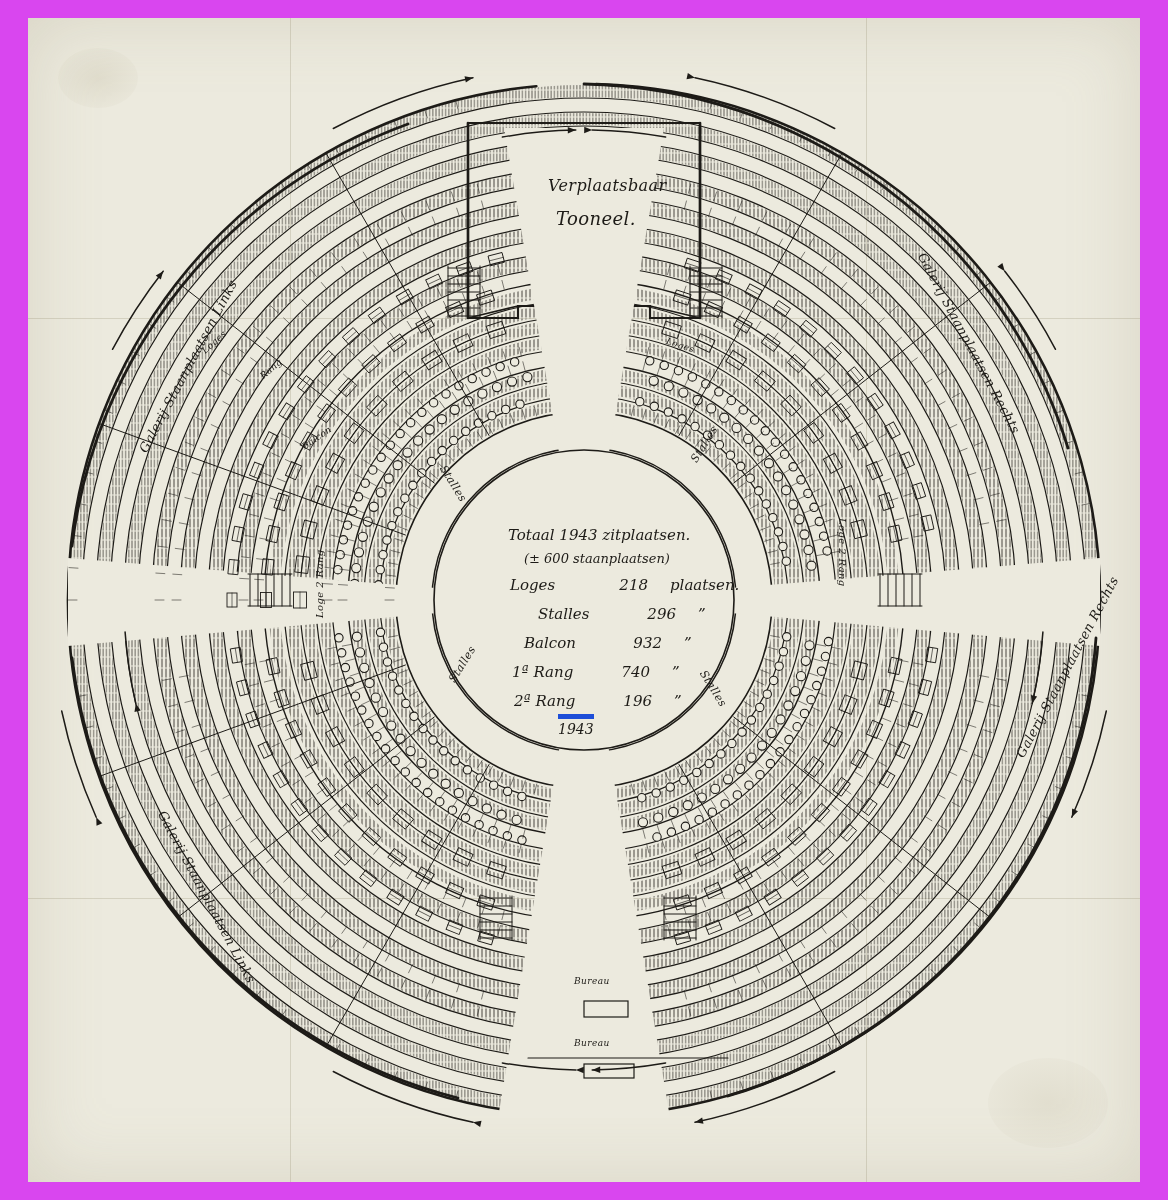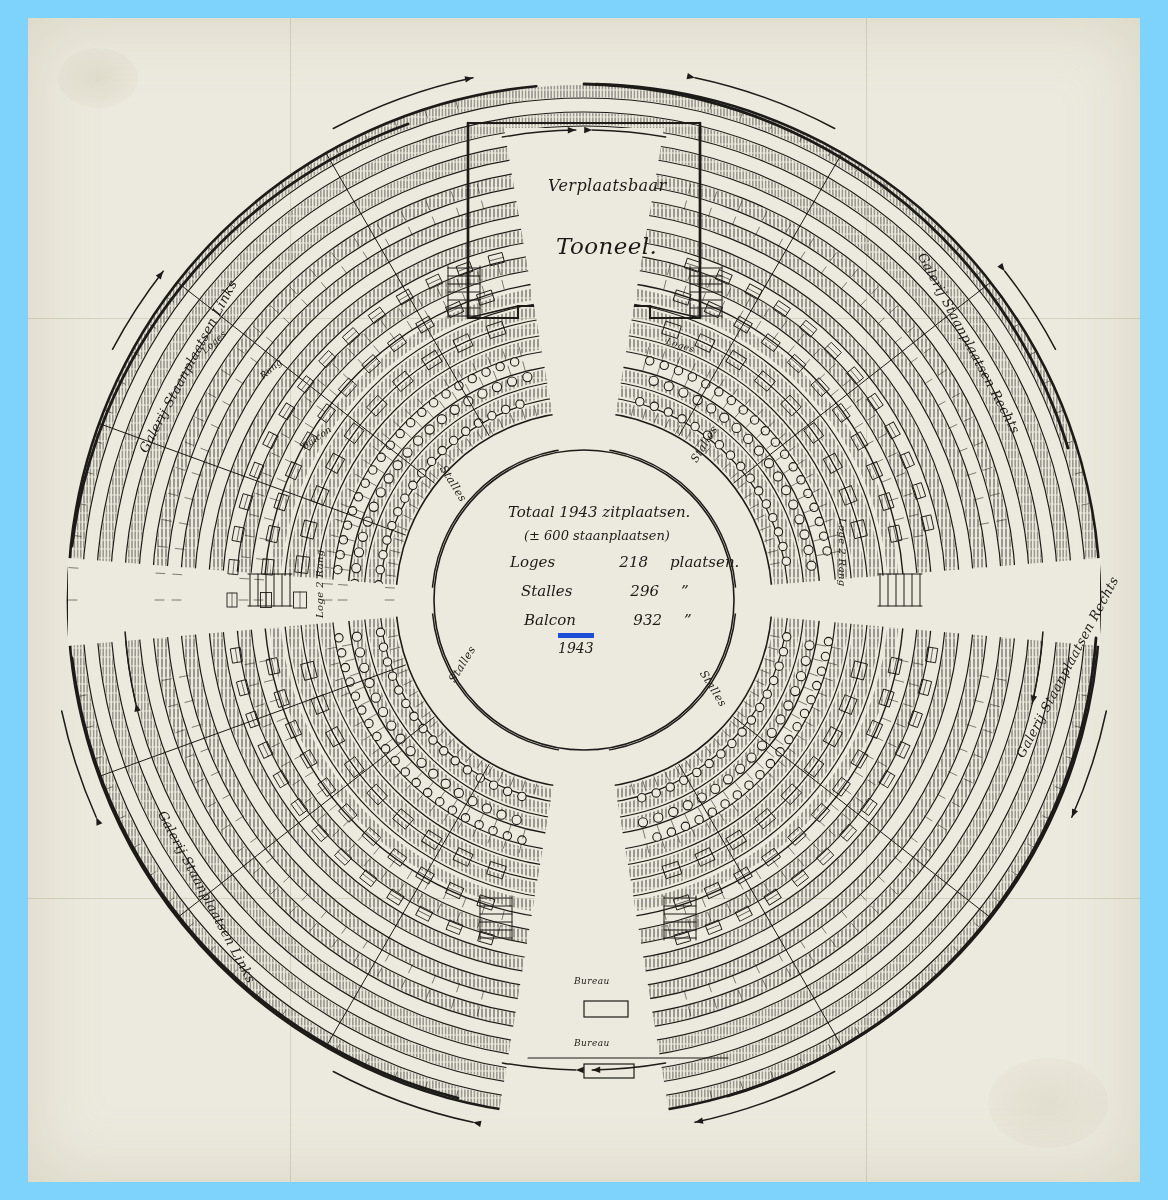--- a/index.html
+++ b/index.html
@@ -11,21 +11,21 @@
     width: 1168px;
     height: 1200px;
     overflow: hidden;
     font-family: "Liberation Serif", serif;
   }
   #sheet-wrap {
     position: absolute;
     left: 0; top: 0;
     width: 1168px;
     height: 1200px;
-    background: #7dd3fc;
+    background: #d946ef;
   }
   
   #paper {
     position: absolute;
     left: 28px;
     top: 18px;
     width: 1112px;
     height: 1164px;
     background: #eceade;
     box-shadow: inset 0 0 70px rgba(160,152,125,0.25);
@@ -57,37 +57,37 @@
     font-family: "DejaVu Serif", serif;
     font-style: italic;
     color: #1d1b17;
     white-space: nowrap;
     letter-spacing: 0.4px;
   }
   .hw.small { font-size: 11px; }
   .hw.tiny { font-size: 9px; }
 
   #stage-label-1 { left: 520px; top: 158px; font-size: 16px; }
-  #stage-label-2 { left: 528px; top: 190px; font-size: 23px; margin-top: 25px; }
+  #stage-label-2 { left: 528px; top: 190px; font-size: 18px; }
 
   #legend {
     position: absolute;
     left: 470px;
     top: 485px;
     width: 330px;
   }
   #legend .line { font-family: "DejaVu Serif", serif; font-style: italic; color:#1d1b17; white-space: nowrap; }
-  #legend .l-total { font-size: 15px; margin-left: 10px; }
+  #legend .l-total { font-size: 15px; margin-left: 10px; margin-top: 23px; }
   #legend .l-stand { font-size: 13px; margin-left: 26px; margin-top: 7px;}
   #legend .l-row { font-size: 15px; margin-top: 11px; }
   #legend .l-row .nm { display:inline-block; width: 86px; }
   #legend .l-row .vl { display:inline-block; width: 52px; text-align:right;}
   #legend .l-row .dq { display:inline-block; margin-left: 22px; }
   #legend .l-row.i1 { margin-left: 12px; margin-top: 10px; }
-  #legend .l-row.i2 { margin-left: 23px; }
+  #legend .l-row.i2 { margin-left: 40px; }
   #legend .l-row.i3 { margin-left: 26px; }
   #legend .l-row.i4 { margin-left: 14px; }
   #legend .l-row.i5 { margin-left: 16px; }
   #legend .l-sum { font-size: 14px; margin-left: 60px; margin-top: 4px; }
 
   .rot { transform-origin: 0 0; }
 </style>
 </head>
 <body>
 
@@ -1702,20 +1702,26 @@
 
       <div class="line l-row i1">
         <span class="nm">Loges</span><span class="vl">218</span><span class="dq">plaatsen.</span>
       </div>
       <div class="line l-row i2">
         <span class="nm">Stalles</span><span class="vl">296</span><span class="dq">”</span>
       </div>
       <div class="line l-row i3">
         <span class="nm">Balcon</span><span class="vl">932</span><span class="dq">”</span>
       </div>
+      <div class="line l-row i4">
+        <span class="nm">1ª Rang</span><span class="vl">740</span><span class="dq">”</span>
+      </div>
+      <div class="line l-row i5">
+        <span class="nm">2ª Rang</span><span class="vl">196</span><span class="dq">”</span>
+      </div>
       <div class="line l-sum" style="border-top:5px solid #1d4ed8; display:inline-block; padding-top:2px;">1943</div>
     </div>
 
     <div class="hw small rot" style="left:108px; top:430px; transform:rotate(-62deg); font-size:13px;">Galerij Staanplaatsen Links</div>
 
     <div class="hw small rot" style="left:900px; top:232px; transform:rotate(62deg); font-size:13px;">Galerij Staanplaatsen Rechts</div>
 
     <div class="hw small rot" style="left:140px; top:790px; transform:rotate(62deg); font-size:13px;">Galerij Staanplaatsen Links</div>
 
     <div class="hw small rot" style="left:985px; top:735px; transform:rotate(-62deg); font-size:13px;">Galerij Staanplaatsen Rechts</div>

